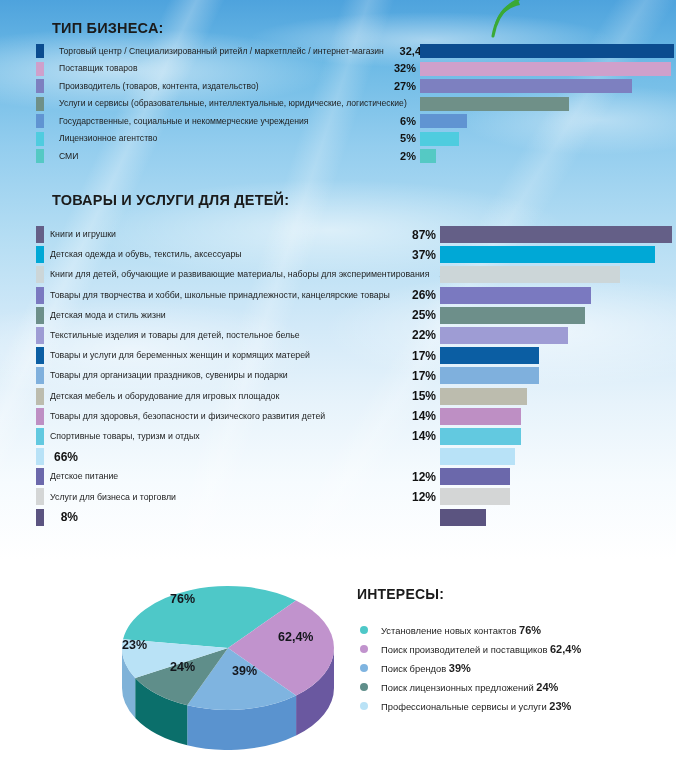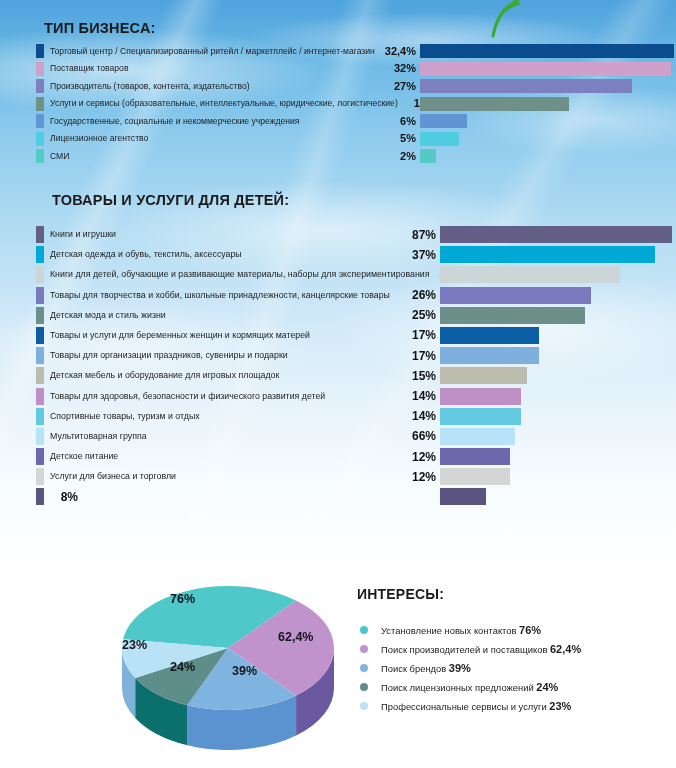--- a/index.html
+++ b/index.html
@@ -48,21 +48,21 @@
   #swoosh { position: absolute; left: 480px; top: -4px; }
 
   
   .section-title {
     font-size: 14.5px;
     font-weight: bold;
     color: #1b1b1b;
     letter-spacing: .2px;
   }
 
-  #chart1-title { position: absolute; left: 44px; top: 20px; }
+  #chart1-title { position: absolute; left: 52px; top: 20px; }
   #chart2-title { position: absolute; left: 52px; top: 192px; }
   #interests-title { position: absolute; left: 357px; top: 586px; font-size: 14px; }
 
   .bar-chart { position: absolute; }
 
   .row {
     position: relative;
     display: flex;
     align-items: center;
     width: 100%;
@@ -90,21 +90,21 @@
     text-align: right;
     padding-right: 4px;
     line-height: 1;
   }
 
   .bar-track { position: absolute; top: 0; height: 100%; }
   .bar { height: 100%; }
 
   
   #chart1 { left: 36px; top: 44px; width: 384px; }
-  #chart1 .row { height: 14px; margin-bottom: 3.5px; }
+  #chart1 .row { height: 14px; margin-bottom: 3.5px; gap: 9px; }
   #chart1 .swatch { width: 8px; }
   #chart1 .value { width: 42px; font-size: 11px; }
   #chart1 .bar-track { left: 384px; width: 254px; }
 
   
   #chart2 { left: 36px; top: 226px; width: 404px; }
   #chart2 .row { height: 17px; margin-bottom: 3.2px; }
   #chart2 .swatch { width: 8px; }
   #chart2 .label { font-size: 8.8px; }
   #chart2 .value { width: 38px; font-size: 12px; }
@@ -238,20 +238,28 @@
     </div>
     <div class="row">
       <div class="swatch" style="background: rgb(109, 143, 138);"></div>
       <div class="label">Детская мода и стиль жизни</div>
       <div class="value">25%</div>
       <div class="bar-track">
         <div class="bar" style="width: 145px; background: rgb(109, 143, 138);"></div>
       </div>
     </div>
     <div class="row">
+      <div class="swatch" style="background: rgb(158, 156, 212);"></div>
+      <div class="label">Текстильные изделия и товары для детей, постельное белье</div>
+      <div class="value">22%</div>
+      <div class="bar-track">
+        <div class="bar" style="width: 127.6px; background: rgb(158, 156, 212);"></div>
+      </div>
+    </div>
+    <div class="row">
       <div class="swatch" style="background: rgb(11, 94, 163);"></div>
       <div class="label">Товары и услуги для беременных женщин и кормящих матерей</div>
       <div class="value">17%</div>
       <div class="bar-track">
         <div class="bar" style="width: 98.6px; background: rgb(11, 94, 163);"></div>
       </div>
     </div>
     <div class="row">
       <div class="swatch" style="background: rgb(127, 176, 221);"></div>
       <div class="label">Товары для организации праздников, сувениры и подарки</div>
@@ -279,21 +287,20 @@
     <div class="row">
       <div class="swatch" style="background: rgb(98, 201, 224);"></div>
       <div class="label">Спортивные товары, туризм и отдых</div>
       <div class="value">14%</div>
       <div class="bar-track">
         <div class="bar" style="width: 81.2px; background: rgb(98, 201, 224);"></div>
       </div>
     </div>
     <div class="row">
       <div class="swatch" style="background: rgb(184, 226, 247);"></div>
-      <div class="label">Мультитоварная группа</div>
       <div class="value">66%</div>
       <div class="bar-track">
         <div class="bar" style="width: 75.4px; background: rgb(184, 226, 247);"></div>
       </div>
     </div>
     <div class="row">
       <div class="swatch" style="background: rgb(107, 104, 171);"></div>
       <div class="label">Детское питание</div>
       <div class="value">12%</div>
       <div class="bar-track">

